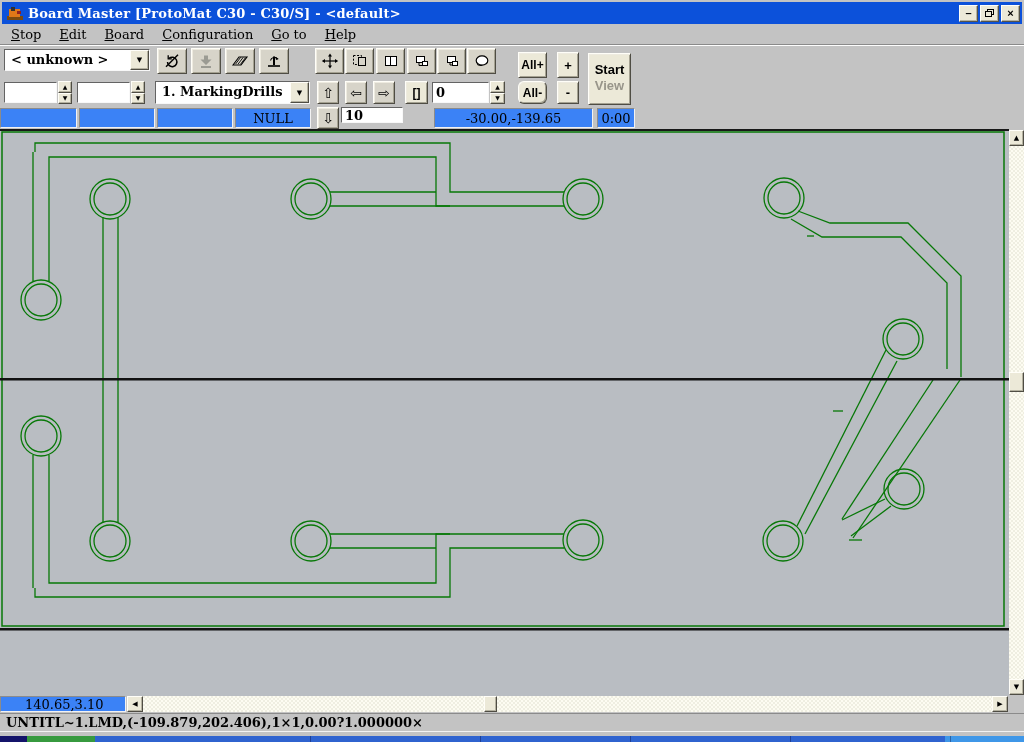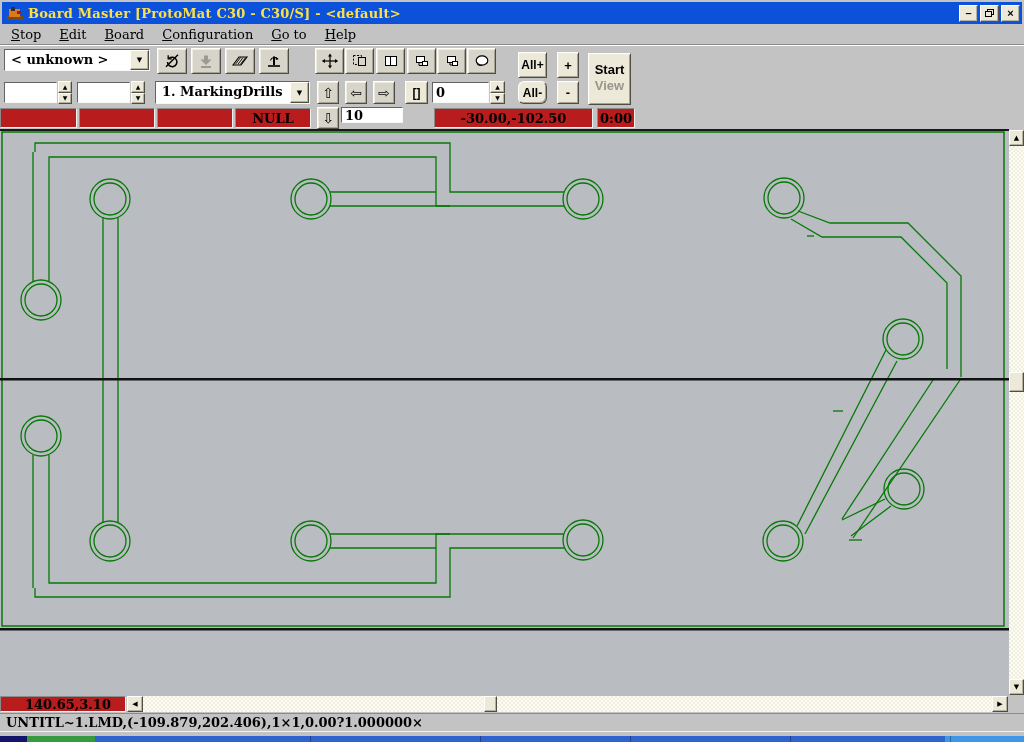--- a/index.html
+++ b/index.html
@@ -2,21 +2,21 @@
 <html><head>
 <meta charset="utf-8">
 <style>
   html,body{margin:0;padding:0;background:#555;}
   #win{position:relative;width:1024px;height:742px;background:#c3c3c3;overflow:hidden;
        font-family:"DejaVu Serif",serif;}
   
   .titlebar{position:absolute;left:2px;top:2px;width:1020px;height:22px;background:#0c51da;
             display:flex;align-items:center;padding:0 2px;box-sizing:border-box;}
   .titlebar .ticon{width:18px;height:15px;margin:0 4px 0 2px;flex:0 0 auto;}
-  .titlebar .ttext{color:#fde047;font-weight:bold;font-size:13px;letter-spacing:.2px;white-space:nowrap;flex:1;}
+  .titlebar .ttext{color:#ffffff;font-weight:bold;font-size:13px;letter-spacing:.2px;white-space:nowrap;flex:1;}
   .winbtn{width:17px;height:15px;background:#ece9d8;border-top:1px solid #fffef8;border-left:1px solid #fffef8;
           border-right:1px solid #55534a;border-bottom:1px solid #55534a;box-shadow:inset -1px -1px 0 #b4b1a0;
           margin-left:2px;display:flex;align-items:center;justify-content:center;
           font-family:"Liberation Sans",sans-serif;font-weight:bold;font-size:11px;line-height:10px;color:#000;}
   .restore-glyph{position:relative;width:9px;height:8px;}
   .restore-glyph i{position:absolute;border:1px solid #000;background:#ece9d8;width:5px;height:4px;display:block;}
   .restore-glyph i.b1{right:0;top:0;}
   .restore-glyph i.b2{left:0;bottom:0;}
   
   .menubar{position:absolute;left:2px;top:25px;width:1020px;height:19px;background:#c3c3c3;
@@ -27,23 +27,23 @@
            border-top:1px solid #8a8a8a;border-bottom:1px solid #fdfdfd;box-sizing:border-box;}
   
   .toolbar{position:absolute;left:0;top:46px;width:1024px;height:83px;background:#c3c3c3;}
   .abs{position:absolute;box-sizing:border-box;}
   .raised{background:#d7d4c9;border-top:1px solid #fffef8;border-left:1px solid #fffef8;
           border-right:1px solid #4f4d44;border-bottom:1px solid #4f4d44;
           box-shadow:inset 1px 1px 0 #eeebe0, inset -1px -1px 0 #a5a292;}
   .cream{background:#ece9d8;}
   .sunken{background:#fff;border-top:1px solid #636363;border-left:1px solid #636363;
           border-right:1px solid #f8f8f8;border-bottom:1px solid #f8f8f8;}
-  .panel{background:#b91c1c;border-top:1px solid #8b8b8b;border-left:1px solid #8b8b8b;
+  .panel{background:#3b82f6;border-top:1px solid #8b8b8b;border-left:1px solid #8b8b8b;
          border-right:1px solid #f2f2f2;border-bottom:1px solid #f2f2f2;
-         font-weight:bold;font-size:13px;display:flex;align-items:center;}
+         font-weight:normal;font-size:13px;display:flex;align-items:center;}
   .combo{display:flex;}
   .combo .ctext{font-weight:bold;font-size:13px;padding:2px 4px 0 6px;flex:1;overflow:hidden;white-space:nowrap;}
   .combo .cbtn{width:17px;background:#ece9d8;border-top:1px solid #fffef8;border-left:1px solid #fffef8;
                border-right:1px solid #4f4d44;border-bottom:1px solid #4f4d44;box-shadow:inset -1px -1px 0 #b4b1a0;
                display:flex;align-items:center;justify-content:center;font-size:7px;flex:0 0 auto;}
   .ibtn{display:flex;align-items:center;justify-content:center;}
   .tbt{font-weight:bold;font-family:"Liberation Sans",sans-serif;display:flex;align-items:center;justify-content:center;}
   .spin{display:flex;flex-direction:column;}
   .spin .sb{flex:1;background:#ece9d8;border-top:1px solid #fffef8;border-left:1px solid #fffef8;
             border-right:1px solid #4f4d44;border-bottom:1px solid #4f4d44;box-shadow:inset -1px -1px 0 #b4b1a0;
@@ -222,21 +222,21 @@
     <div class="abs raised cream tbt" style="left:557px;top:35px;width:22px;height:23px;font-size:13px;">-</div>
 
     <div class="abs panel" style="left:0;top:62px;width:77px;height:20px;"></div>
     <div class="abs panel" style="left:79px;top:62px;width:76px;height:20px;"></div>
     <div class="abs panel" style="left:157px;top:62px;width:76px;height:20px;"></div>
     <div class="abs panel" style="left:235px;top:62px;width:76px;height:20px;justify-content:center;">NULL</div>
     <div class="abs raised ibtn arrowglyph" style="left:317px;top:61px;width:22px;height:22px;">
         <span>⇩</span>
       </div>
     <input class="abs sunken tfield" style="left: 341px; top: 61px; width: 62px; height: 16px;" value="10">
-    <div class="abs panel" style="left:434px;top:62px;width:159px;height:20px;justify-content:center;">-30.00,-102.50</div>
+    <div class="abs panel" style="left:434px;top:62px;width:159px;height:20px;justify-content:center;">-30.00,-139.65</div>
     <div class="abs panel" style="left:597px;top:62px;width:38px;height:20px;justify-content:center;">0:00</div>
   </div>
 
   <div class="canvas">
     <svg id="cv" width="1009" height="564">
         <rect x="0" y="0" width="1009" height="564" fill="#b9bdc2"></rect>
         <rect x="2" y="1" width="1002" height="494" fill="none" stroke="#077807" stroke-width="1.5"></rect>
         <polyline points="35,21 35,12 450,12 450,61 564,61" fill="none" stroke="#077807" stroke-width="1.3"></polyline>
         <polyline points="49,150 49,26 436,26 436,75 564,75" fill="none" stroke="#077807" stroke-width="1.3"></polyline>
         <polyline points="33,150 33,21" fill="none" stroke="#077807" stroke-width="1.3"></polyline>

